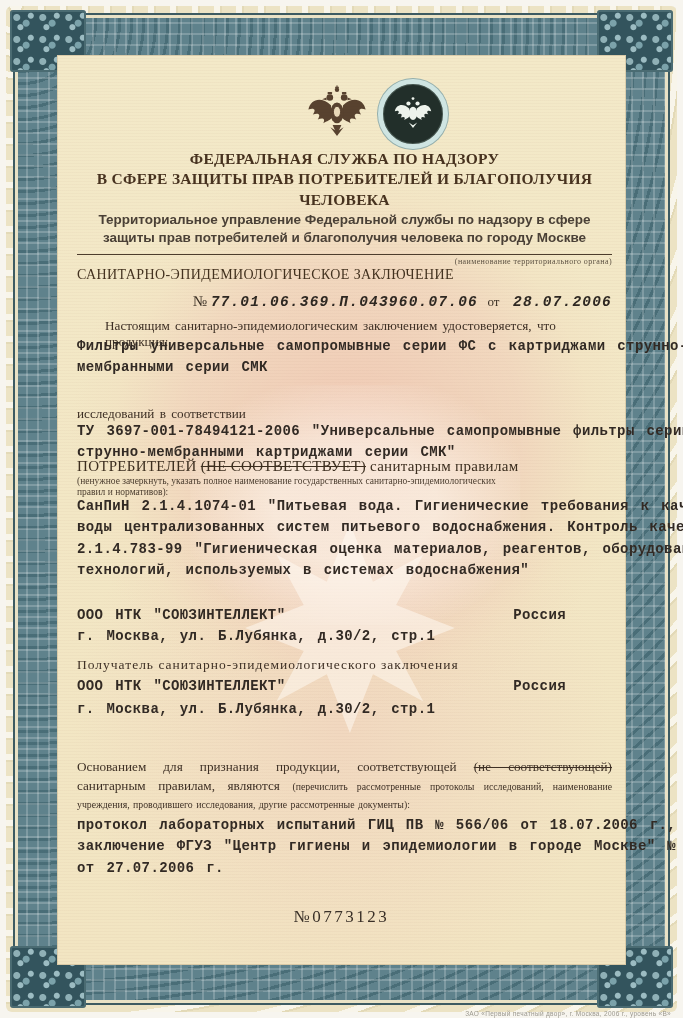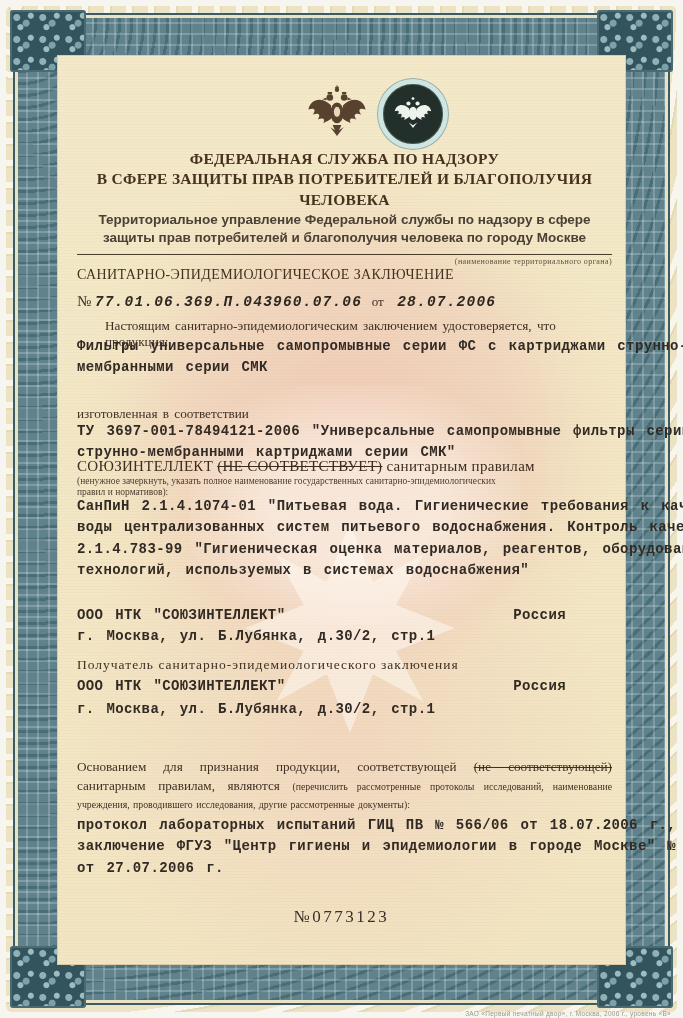--- a/index.html
+++ b/index.html
@@ -54,21 +54,21 @@
     border:5px solid #cfe5e2;box-shadow:0 0 0 1px #93aeac, inset 0 0 0 1px #45554e;
     display:flex;align-items:center;justify-content:center;}
 
   
   .agency{font-weight:700;font-size:15.5px;line-height:1.32;text-align:center;color:#47321f;letter-spacing:.3px;}
   .territorial{font-family:"Liberation Sans",sans-serif;font-weight:700;font-size:13.5px;line-height:1.3;
     text-align:center;color:#4a4036;}
   .rule{border:0;border-top:1.6px solid #4c3c2c;margin:0;}
   .caption{font-size:8px;color:#5c5142;text-align:right;letter-spacing:.4px;}
   .doc-title{font-size:14px;color:#43321f;text-align:left;letter-spacing:.4px;white-space:nowrap;}
-  .numline{text-align:left;color:#3a2f24;font-size:14px;}
+  .numline{text-align:right;color:#3a2f24;font-size:14px;}
   .num-sign{font-size:15px;}
   .num-val{font-family:"Liberation Mono",monospace;font-weight:700;font-style:italic;font-size:14.5px;letter-spacing:1.2px;color:#2e2822;}
   .from-word{margin:0 10px 0 6px;font-size:13px;}
   .serif{font-size:13.2px;color:#3e3025;word-spacing:2px;}
   .typed{font-family:"Liberation Mono",monospace;font-weight:700;font-size:14px;letter-spacing:.4px;word-spacing:3px;
     color:#322a24;line-height:1.52;white-space:pre;}
   .small-note{font-size:9.5px;line-height:1.2;color:#4a3c2e;white-space:pre-line;}
   .conform{font-size:15px;color:#3c2e1f;letter-spacing:.3px;}
   .struck{text-decoration:line-through;text-decoration-thickness:1.4px;text-align:center;}
   .sec-label{font-size:13.5px;color:#3f3126;letter-spacing:1px;}
@@ -146,26 +146,26 @@
     <div class="blk numline" style="top:238px;">
       <span class="num-sign">№</span>
       <span class="num-val">77.01.06.369.П.043960.07.06</span>
       <span class="from-word">от</span>
       <span class="num-val">28.07.2006</span>
     </div>
 
     <div class="blk serif" style="top:263px;margin-left:28px;">Настоящим санитарно-эпидемиологическим заключением удостоверяется, что продукция:</div>
     <div class="blk typed" style="top:281px;">Фильтры универсальные самопромывные серии ФС с картриджами струнно-
 мембранными серии СМК</div>
-    <div class="blk serif" style="top:351px;">изготовленная в соответствии</div>
+    <div class="blk serif" style="top:351px;">исследований в соответствии</div>
     <div class="blk typed" style="top:366px;">ТУ 3697-001-78494121-2006 "Универсальные самопромывные фильтры серии ФС со
 струнно-мембранными картриджами серии СМК"</div>
 
     <div class="blk conform" style="top:403px;">
-      <span>СОЮЗИНТЕЛЛЕКТ</span>
+      <span>ПОТРЕБИТЕЛЕЙ</span>
       <span class="struck">(НЕ СООТВЕТСТВУЕТ)</span>
       <span>санитарным правилам</span>
     </div>
     <div class="blk small-note" style="top:421px;">(ненужное зачеркнуть, указать полное наименование государственных санитарно-эпидемиологических
 правил и нормативов):</div>
     <div class="blk typed" style="top:441px;">СанПиН 2.1.4.1074-01 "Питьевая вода. Гигиенические требования к качеству
 воды централизованных систем питьевого водоснабжения. Контроль качества", МУ
 2.1.4.783-99 "Гигиеническая оценка материалов, реагентов, оборудования,
 технологий, используемых в системах водоснабжения"</div>
 

